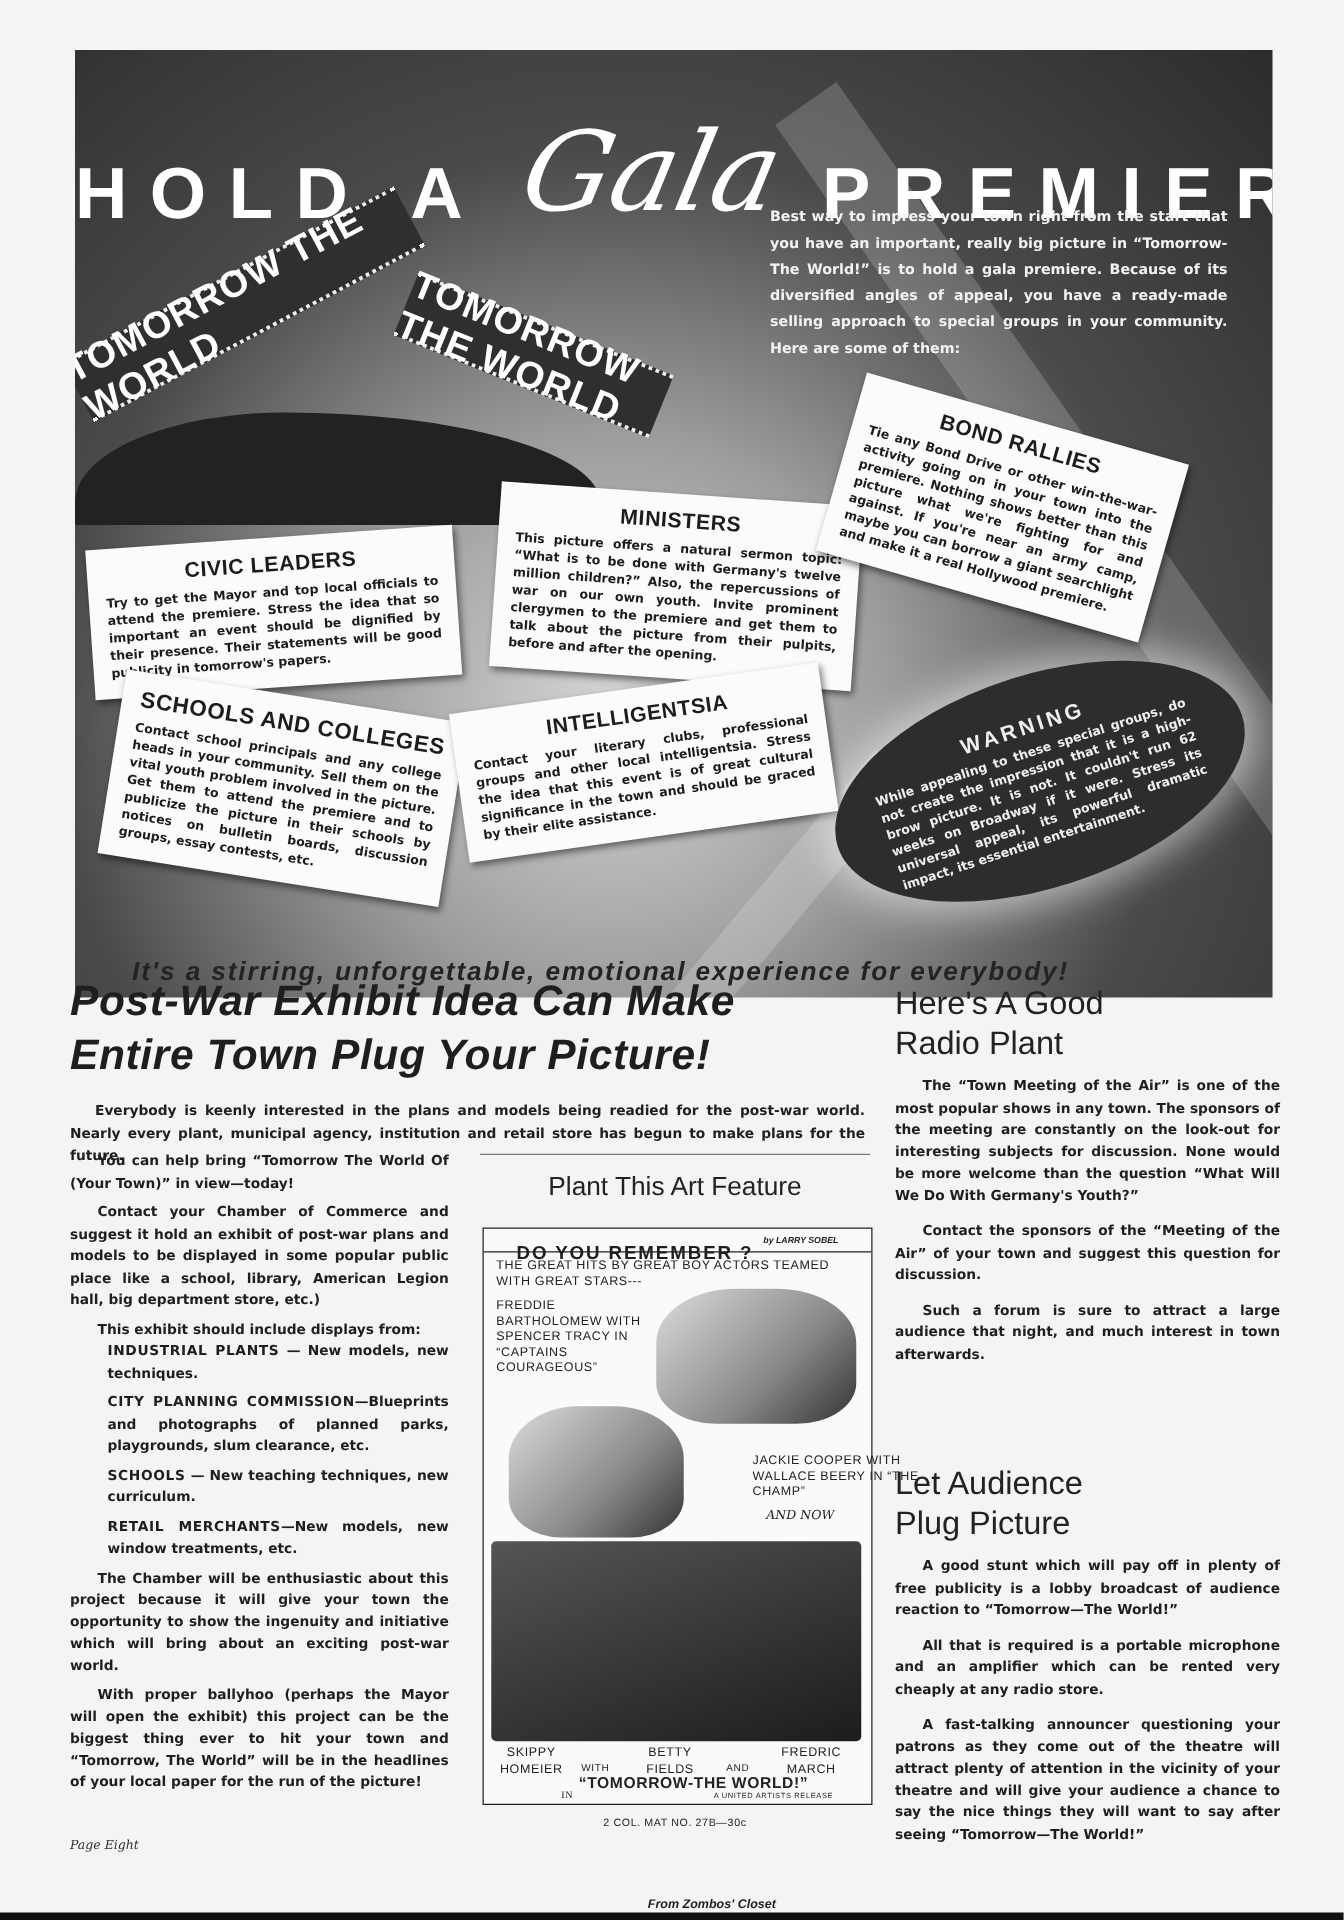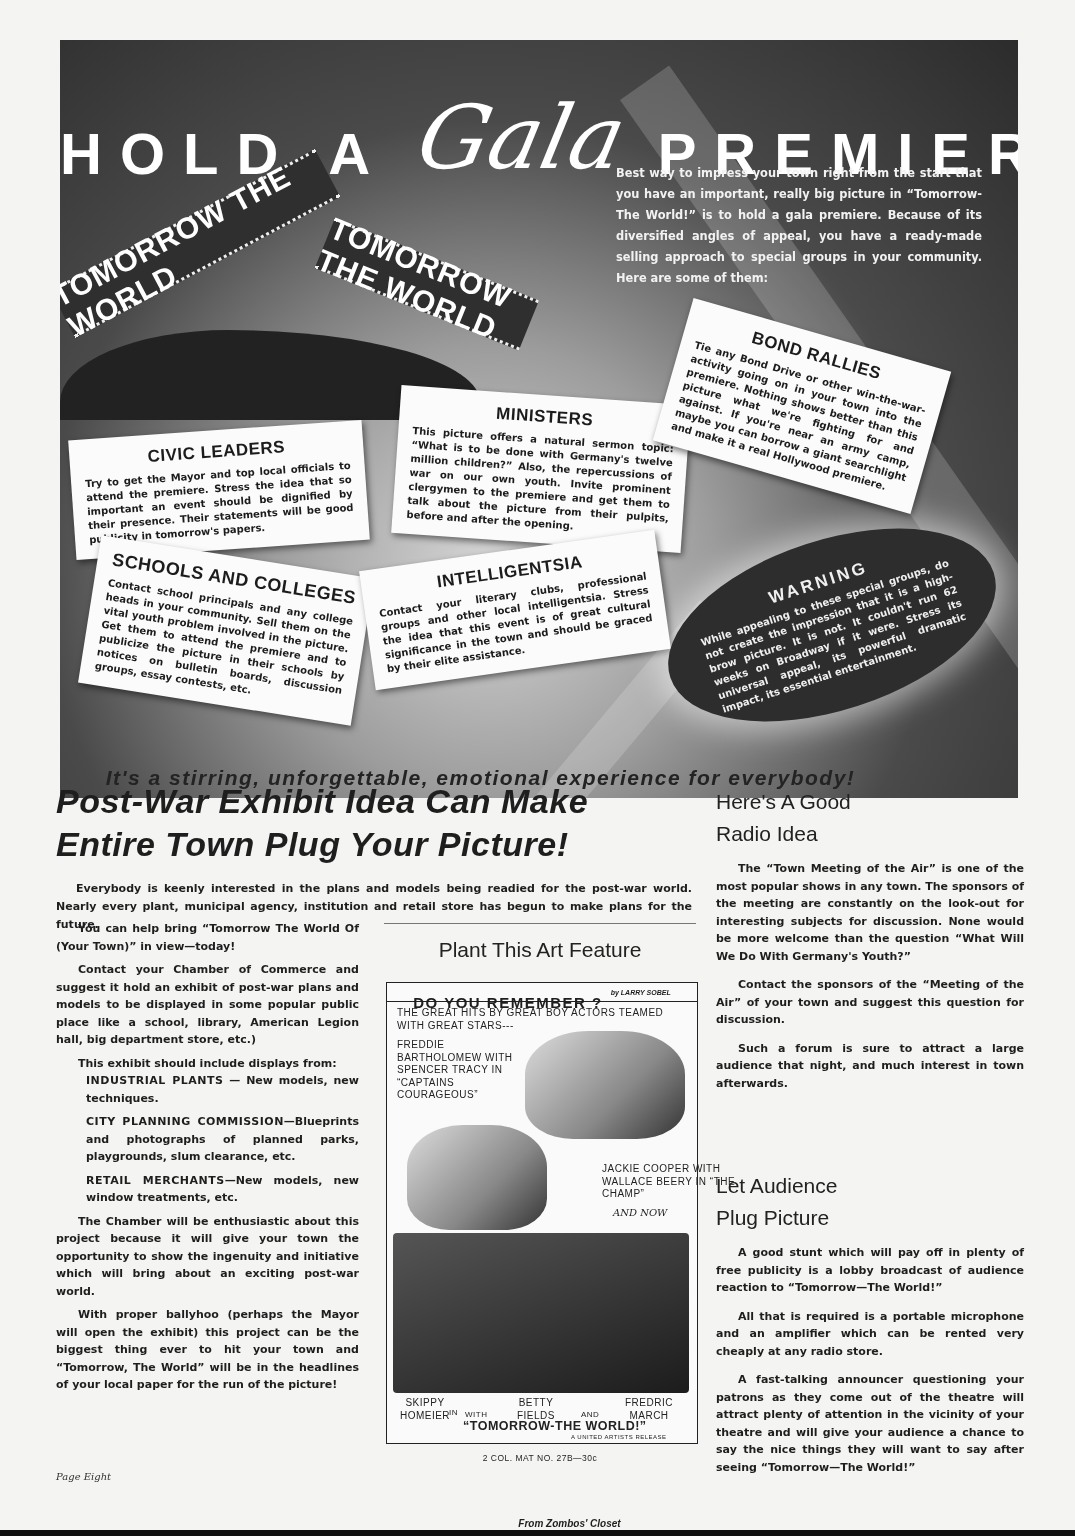--- a/index.html
+++ b/index.html
@@ -105,21 +105,21 @@
   }
   .art-header .rem { font-family: "Liberation Sans", sans-serif; font-weight: bold; font-size: 15px; letter-spacing: 1.5px; margin-top: 20px; }
   .art-header .by { font-family: "Liberation Sans", sans-serif; font-style: italic; font-weight: bold; font-size: 7px; }
   .art-text { position: absolute; font-family: "Liberation Sans", sans-serif; font-size: 10px; line-height: 12.5px; letter-spacing: 0.5px; color: #222; }
   .sketch { position: absolute; background: linear-gradient(135deg, #ddd, #888 60%, #333); border-radius: 40% 40% 30% 30%; }
   .sketch.dark { background: linear-gradient(160deg, #555, #1c1c1c); border-radius: 4px; }
   .and-now { position: absolute; left: 226px; top: 224px; font-family: "DejaVu Serif", serif; font-style: italic; font-size: 10px; }
   .mat-no { position: absolute; left: 384px; top: 1453px; width: 312px; text-align: center; font-family: "Liberation Sans", sans-serif; font-size: 8.5px; letter-spacing: 0.5px; }
 
   .right-col { position: absolute; left: 716px; width: 308px; font-size: 11px; line-height: 17.5px; font-weight: bold; }
-  .right-col h2 { margin: 0 0 10px 0; font-family: "Liberation Sans", sans-serif; font-weight: normal; font-size: 21px; line-height: 32px; color: #222; }
+  .right-col h2 { margin: 0 0 10px 0; font-family: "Liberation Sans", sans-serif; font-weight: normal; font-size: 26px; line-height: 32px; color: #222; }
   .right-col p { margin: 0 0 11px 0; text-align: justify; text-indent: 22px; }
   .radio { top: 786px; }
   .audience { top: 1170px; }
 
   .footer-credit {
     position: absolute; left: 0; top: 1518px; width: 1075px; text-align: center;
     font-family: "Liberation Sans", sans-serif; font-style: italic; font-weight: bold; font-size: 10px; margin-left: 32px;
   }
   .footer-bar { position: absolute; left: 0; top: 1530px; width: 1075px; height: 6px; background: #111; }
 </style>
@@ -178,20 +178,21 @@
   </h1>
 
   <p class="lead"><span></span><b>Everybody is keenly interested in the plans and models being readied for the post-war world. Nearly every plant, municipal agency, institution and retail store has begun to make plans for the future.</b></p>
 
   <div class="left-col">
     <p>You can help bring “Tomorrow The World Of (Your Town)” in view—today!</p>
     <p>Contact your Chamber of Commerce and suggest it hold an exhibit of post-war plans and models to be displayed in some popular public place like a school, library, American Legion hall, big department store, etc.)</p>
     <p class="list-intro">This exhibit should include displays from:</p>
     <p class="item"><b>INDUSTRIAL PLANTS</b><span> — </span><span>New models, new techniques.</span></p>
     <p class="item"><b>CITY PLANNING COMMISSION</b><span>—</span><span>Blueprints and photographs of planned parks, playgrounds, slum clearance, etc.</span></p>
+    <p class="item"><b>SCHOOLS</b><span> — </span><span>New teaching techniques, new curriculum.</span></p>
     <p class="item"><b>RETAIL MERCHANTS</b><span>—</span><span>New models, new window treatments, etc.</span></p>
     <p>The Chamber will be enthusiastic about this project because it will give your town the opportunity to show the ingenuity and initiative which will bring about an exciting post-war world.</p>
     <p>With proper ballyhoo (perhaps the Mayor will open the exhibit) this project can be the biggest thing ever to hit your town and “Tomorrow, The World” will be in the headlines of your local paper for the run of the picture!</p>
   </div>
   <div class="page-num">Page Eight</div>
 
   <div class="art-rule"></div>
   <div class="art-title">Plant This Art Feature</div>
   <div class="art-box">
     <div class="art-header">
@@ -203,28 +204,28 @@
     <div class="sketch" style="left:138px;top:48px;width:160px;height:108px;"></div>
     <div class="sketch" style="left:20px;top:142px;width:140px;height:105px;"></div>
     <div class="art-text" style="left:168px;top:180px;width:135px;margin-left:47px;">JACKIE COOPER WITH WALLACE BEERY IN “THE CHAMP”</div>
     <div class="and-now">AND NOW</div>
     <div class="sketch dark" style="left:6px;top:250px;width:296px;height:160px;"></div>
     <div class="art-text" style="left:8px;top:414px;width:60px;text-align:center;">SKIPPY HOMEIER</div>
     <div class="art-text" style="left:78px;top:426px;font-size:8px;">WITH</div>
     <div class="art-text" style="left:126px;top:414px;width:46px;text-align:center;">BETTY FIELDS</div>
     <div class="art-text" style="left:194px;top:426px;font-size:8px;">AND</div>
     <div class="art-text" style="left:232px;top:414px;width:60px;text-align:center;">FREDRIC MARCH</div>
-    <div class="art-text" style="left:62px;top:424px;font-size:8px;">IN</div>
+    <div class="art-text" style="left:62px;top:447px;font-size:8px;font-family:Liberation Serif, serif;">IN</div>
     <div class="art-text" style="left:76px;top:437px;font-size:12.5px;font-weight:bold;">“TOMORROW-THE WORLD!”</div>
     <div class="art-text" style="left:184px;top:450px;font-size:6px;line-height:8px;">A UNITED ARTISTS RELEASE</div>
   </div>
   <div class="mat-no">2 COL. MAT NO. 27B—30c</div>
 
   <div class="right-col radio">
-    <h2><span>Here's A Good</span><br><span>Radio Idea</span></h2>
+    <h2><span>Here's A Good</span><br><span>Radio Plant</span></h2>
     <p>The “Town Meeting of the Air” is one of the most popular shows in any town. The sponsors of the meeting are constantly on the look-out for interesting subjects for discussion. None would be more welcome than the question “What Will We Do With Germany's Youth?”</p>
     <p>Contact the sponsors of the “Meeting of the Air” of your town and suggest this question for discussion.</p>
     <p>Such a forum is sure to attract a large audience that night, and much interest in town afterwards.</p>
   </div>
 
   <div class="right-col audience">
     <h2><span>Let Audience</span><br><span>Plug Picture</span></h2>
     <p>A good stunt which will pay off in plenty of free publicity is a lobby broadcast of audience reaction to “Tomorrow—The World!”</p>
     <p>All that is required is a portable microphone and an amplifier which can be rented very cheaply at any radio store.</p>
     <p>A fast-talking announcer questioning your patrons as they come out of the theatre will attract plenty of attention in the vicinity of your theatre and will give your audience a chance to say the nice things they will want to say after seeing “Tomorrow—The World!”</p>

